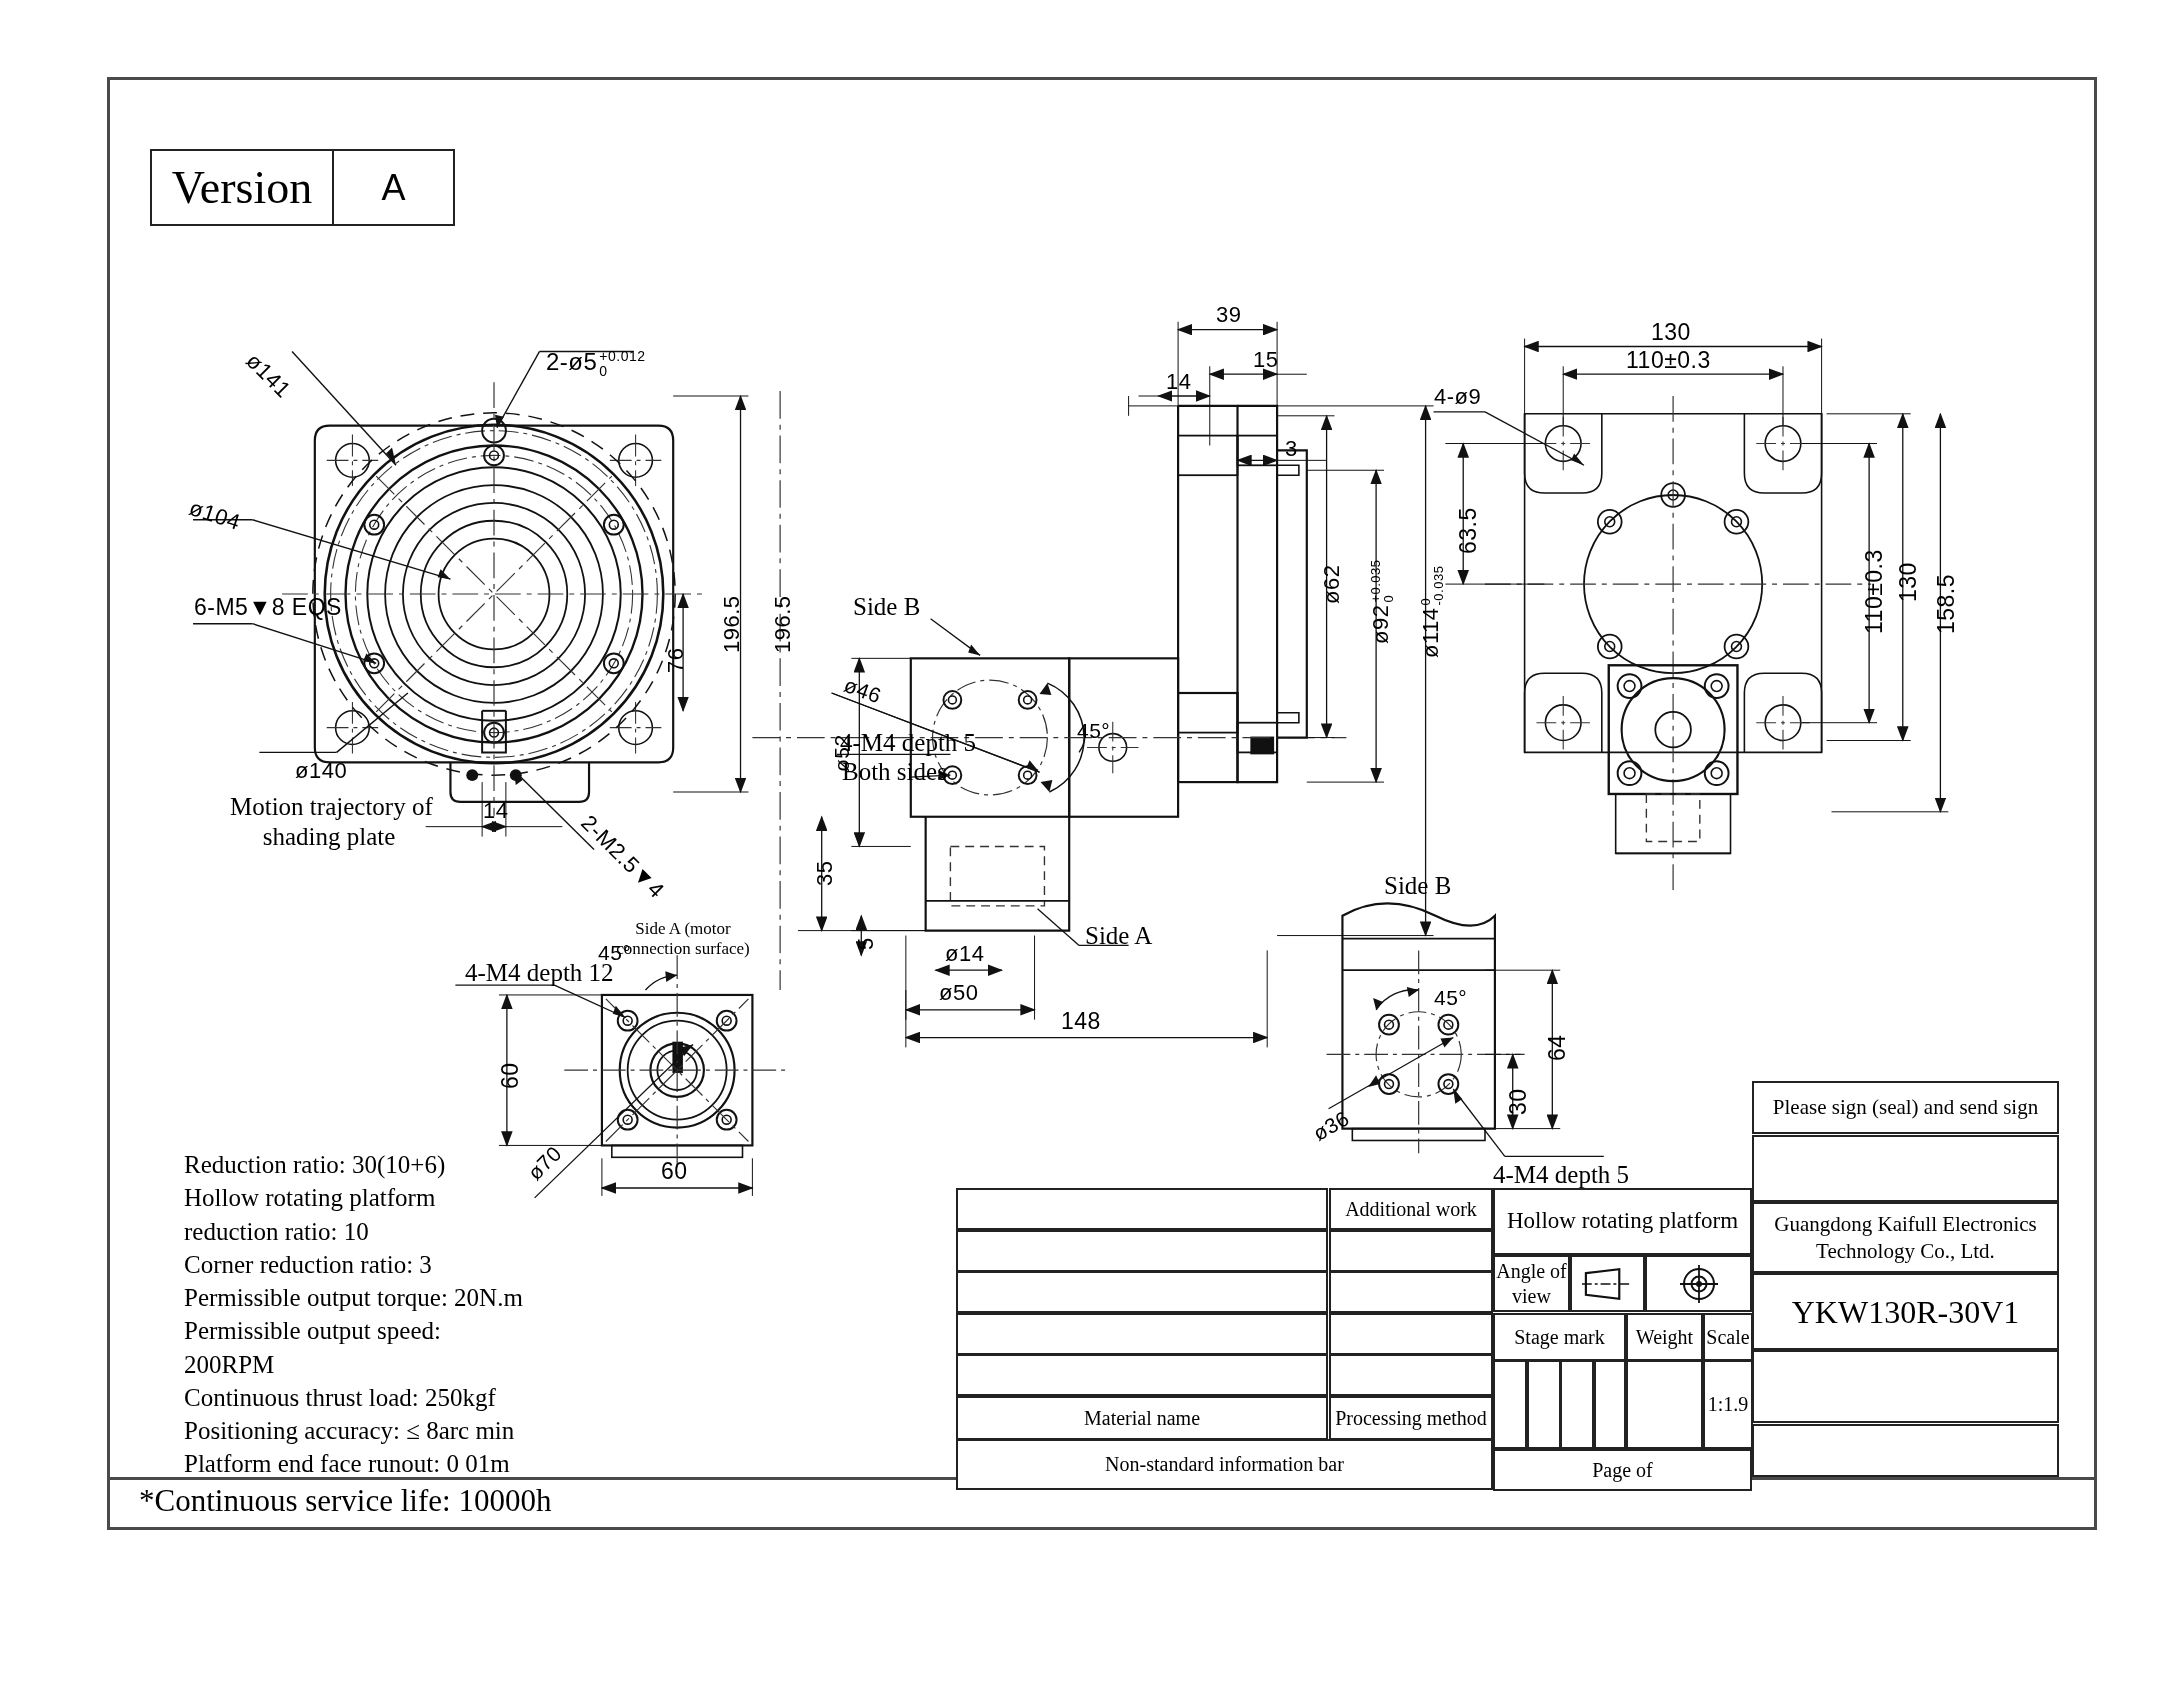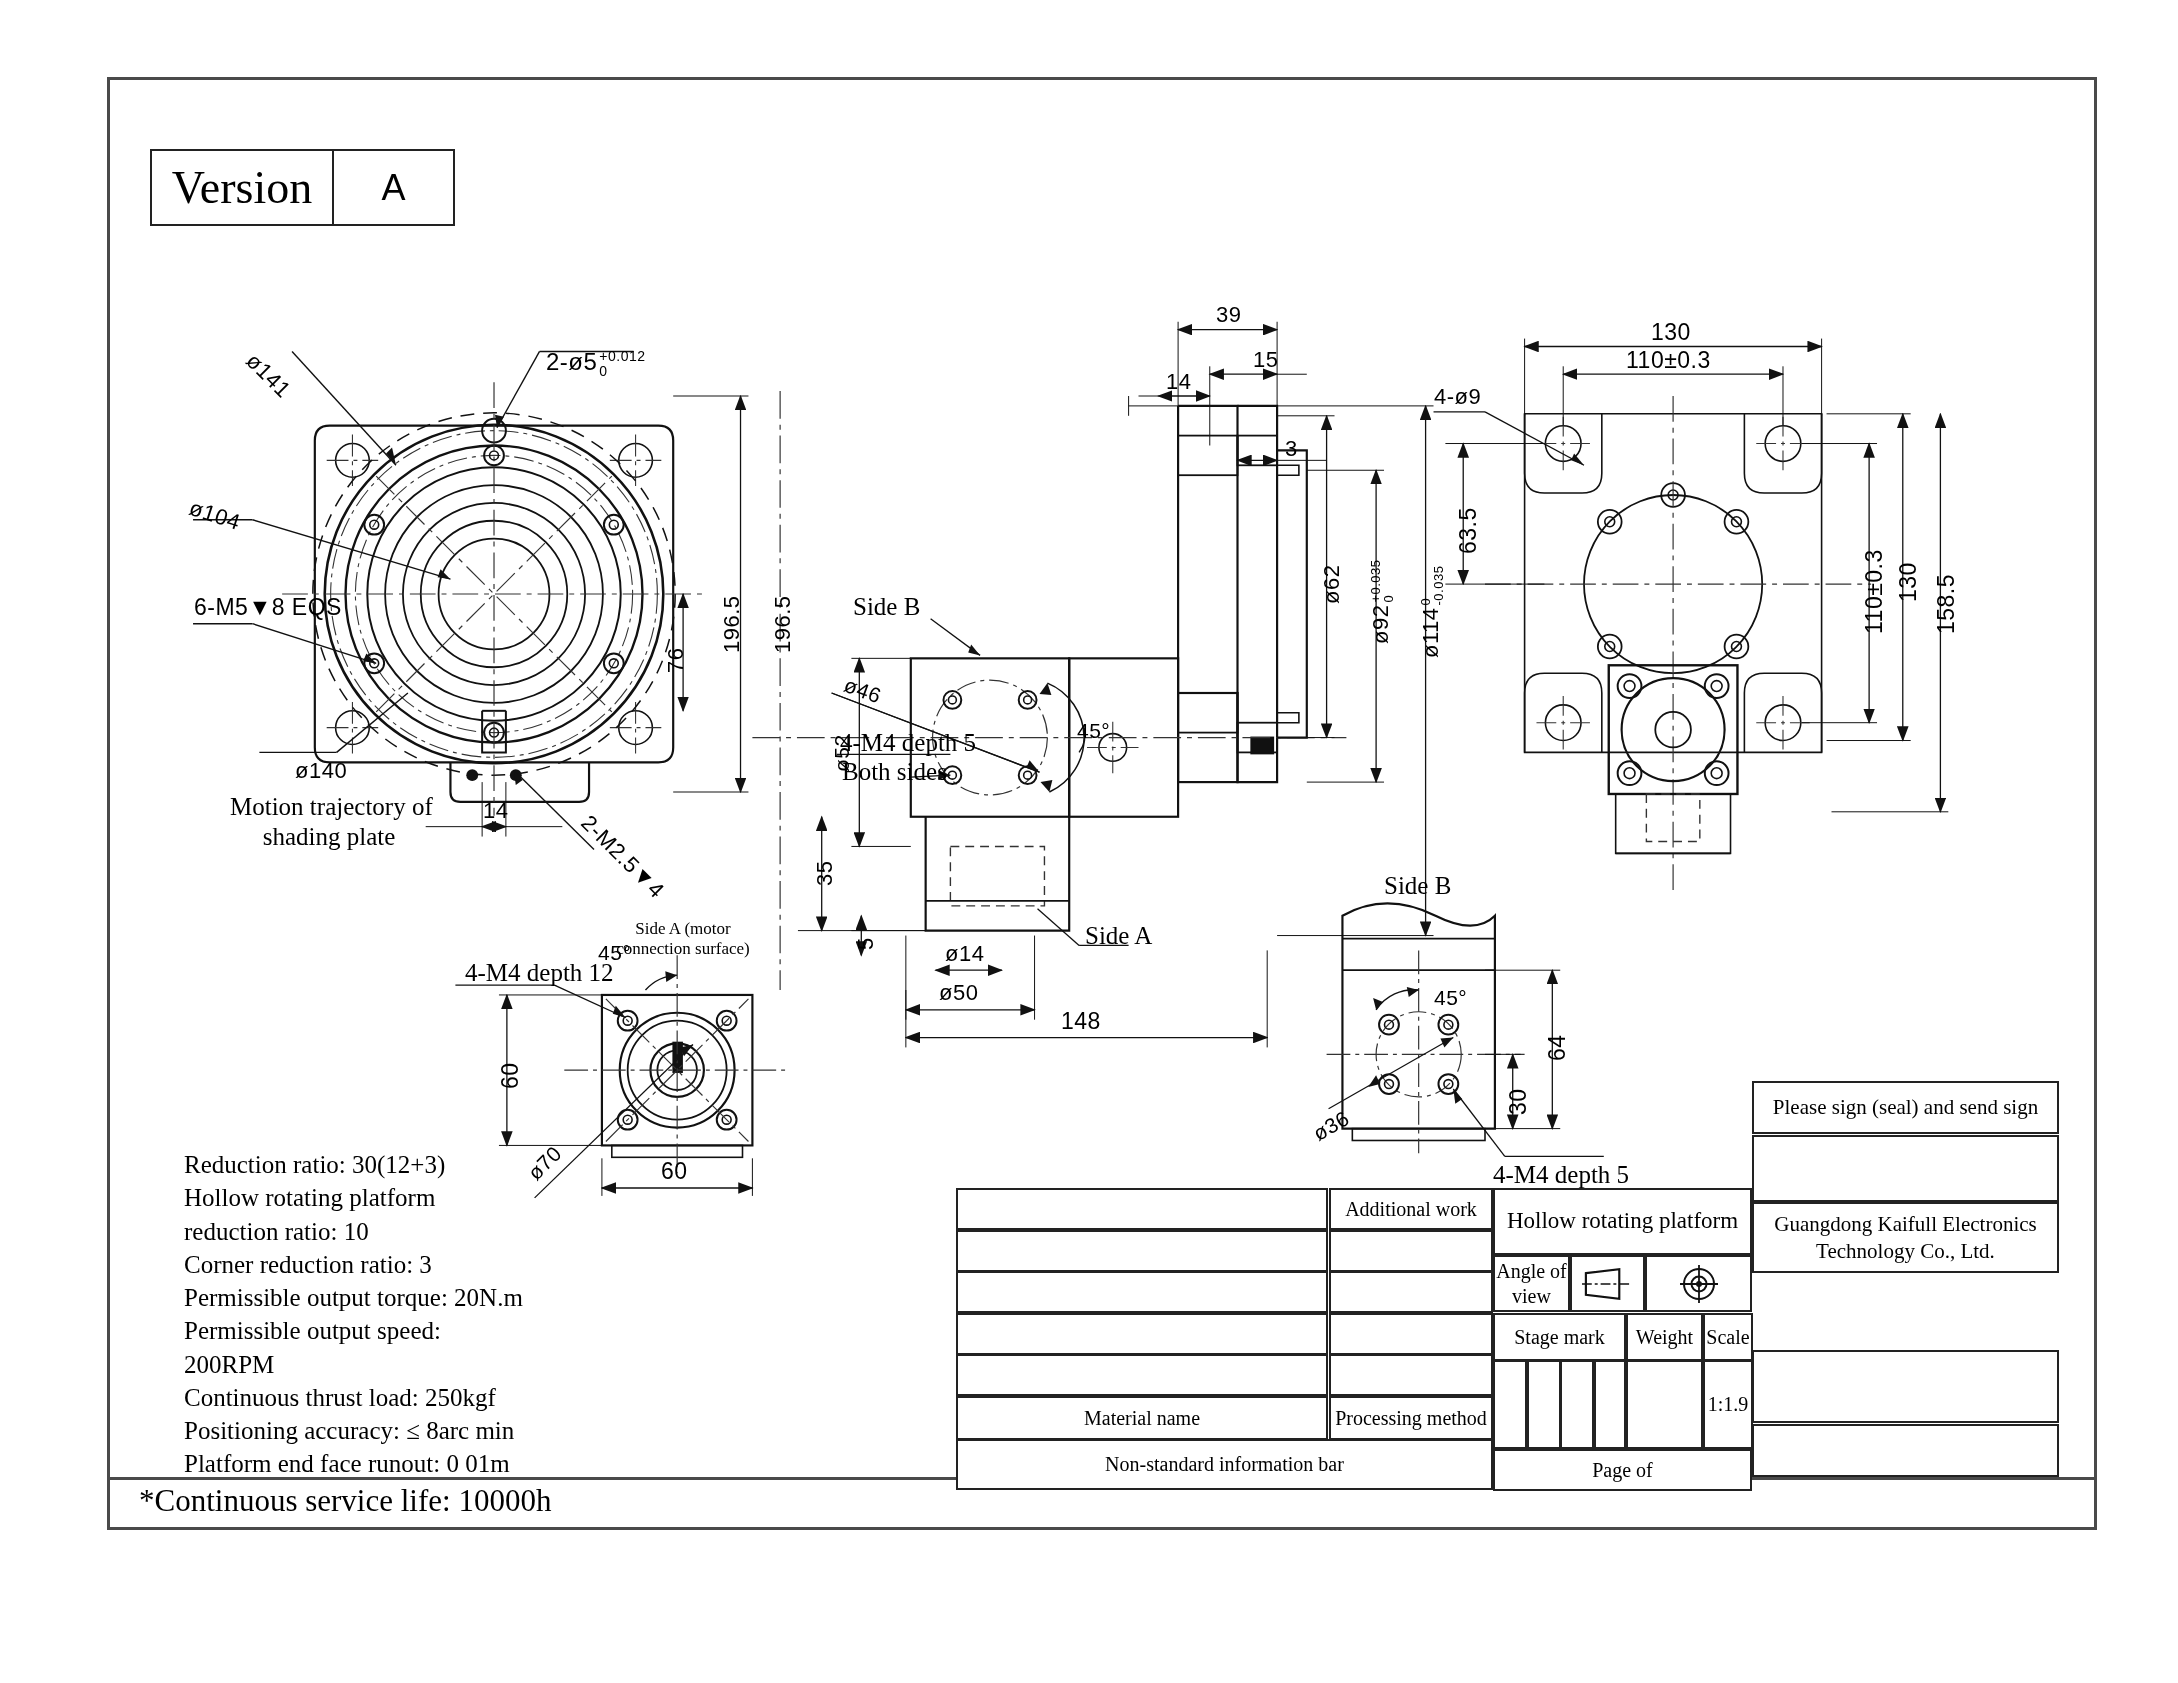--- a/index.html
+++ b/index.html
@@ -578,21 +578,21 @@
   <div class="txt dim" style="left:661px; top:1158px; font-size:23px;">60</div>
 
   <div class="txt" style="left:1384px; top:871px; font-size:25px;">Side B</div>
   <div class="txt dim" style="left:1434px; top:986px; font-size:21px;">45°</div>
   <div class="txt dim" style="left:1309px; top:1125px; font-size:21px; transform: rotate(-30deg); transform-origin: left top;">ø36</div>
   <div class="txt dim" style="left:1544px; top:1061px; font-size:23px; transform: rotate(-90deg); transform-origin: left top;">64</div>
   <div class="txt dim" style="left:1505px; top:1115px; font-size:23px; transform: rotate(-90deg); transform-origin: left top;">30</div>
   <div class="txt" style="left:1493px; top:1160px; font-size:25px;">4-M4 depth 5</div>
 
   <div class="specs">
-    <div>Reduction ratio: 30(12+3)</div>
+    <div>Reduction ratio: 30(10+6)</div>
     <div>Hollow rotating platform</div>
     <div>reduction ratio: 10</div>
     <div>Corner reduction ratio: 3</div>
     <div>Permissible output torque: 20N.m</div>
     <div>Permissible output speed:</div>
     <div>200RPM</div>
     <div>Continuous thrust load: 250kgf</div>
     <div>Positioning accuracy: ≤ 8arc min</div>
     <div>Platform end face runout: 0 01m</div>
   </div>
@@ -600,20 +600,21 @@
   <div class="footer-note">*Continuous service life: 10000h</div>
 
   <div class="tb" style="left:1752px; top:1081px; width:307px; height:53px;">Please sign (seal) and send sign</div>
   <div class="tb" style="left:1752px; top:1135px; width:307px; height:67px;"></div>
   <div class="tb" style="left:1752px; top:1202px; width:307px; height:71px;">
     <div>
       <span>Guangdong Kaifull Electronics</span><br>
       <span>Technology Co., Ltd.</span>
     </div>
   </div>
+  <div class="tb big" style="left:1752px; top:1273px; width:307px; height:77px;">YKW130R-30V1</div>
   <div class="tb" style="left:1752px; top:1350px; width:307px; height:73px;"></div>
   <div class="tb" style="left:1752px; top:1424px; width:307px; height:53px;"></div>
 
   <div class="tb mid" style="left:1493px; top:1188px; width:259px; height:67px;">Hollow rotating platform</div>
   <div class="tb sm" style="left:1493px; top:1255px; width:77px; height:57px;text-align:center;">
     <div>Angle of<br>view</div>
   </div>
   <div class="tb" style="left:1570px; top:1255px; width:75px; height:57px;">
     <svg width="55" height="34" viewBox="0 0 56 34">
       <path d="M6,6 L40,2 L40,32 L6,28 Z" fill="none" stroke="#111" stroke-width="2.2"></path>

